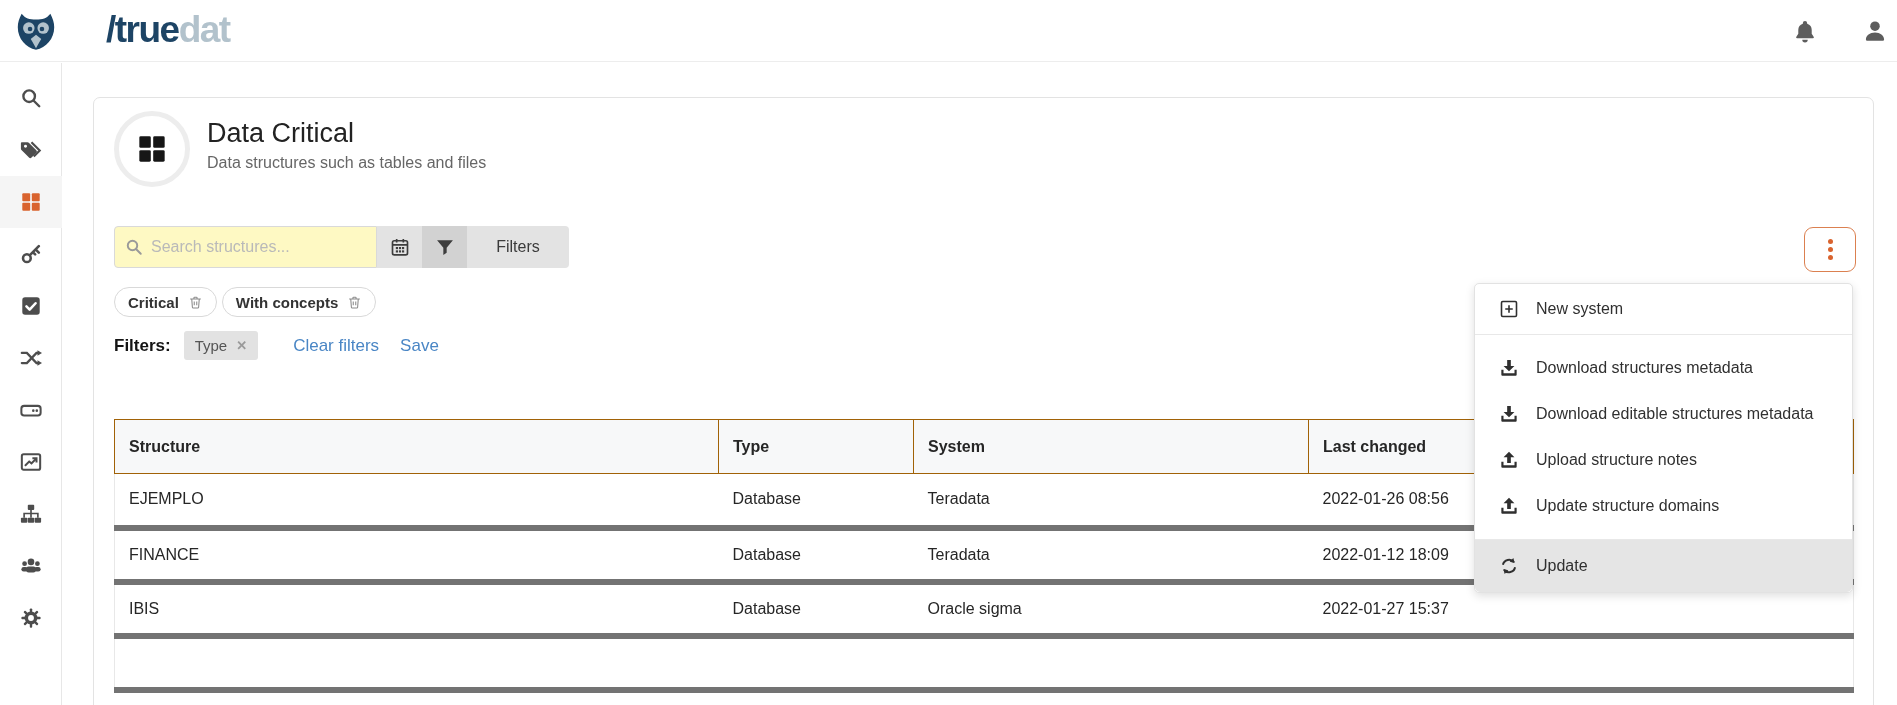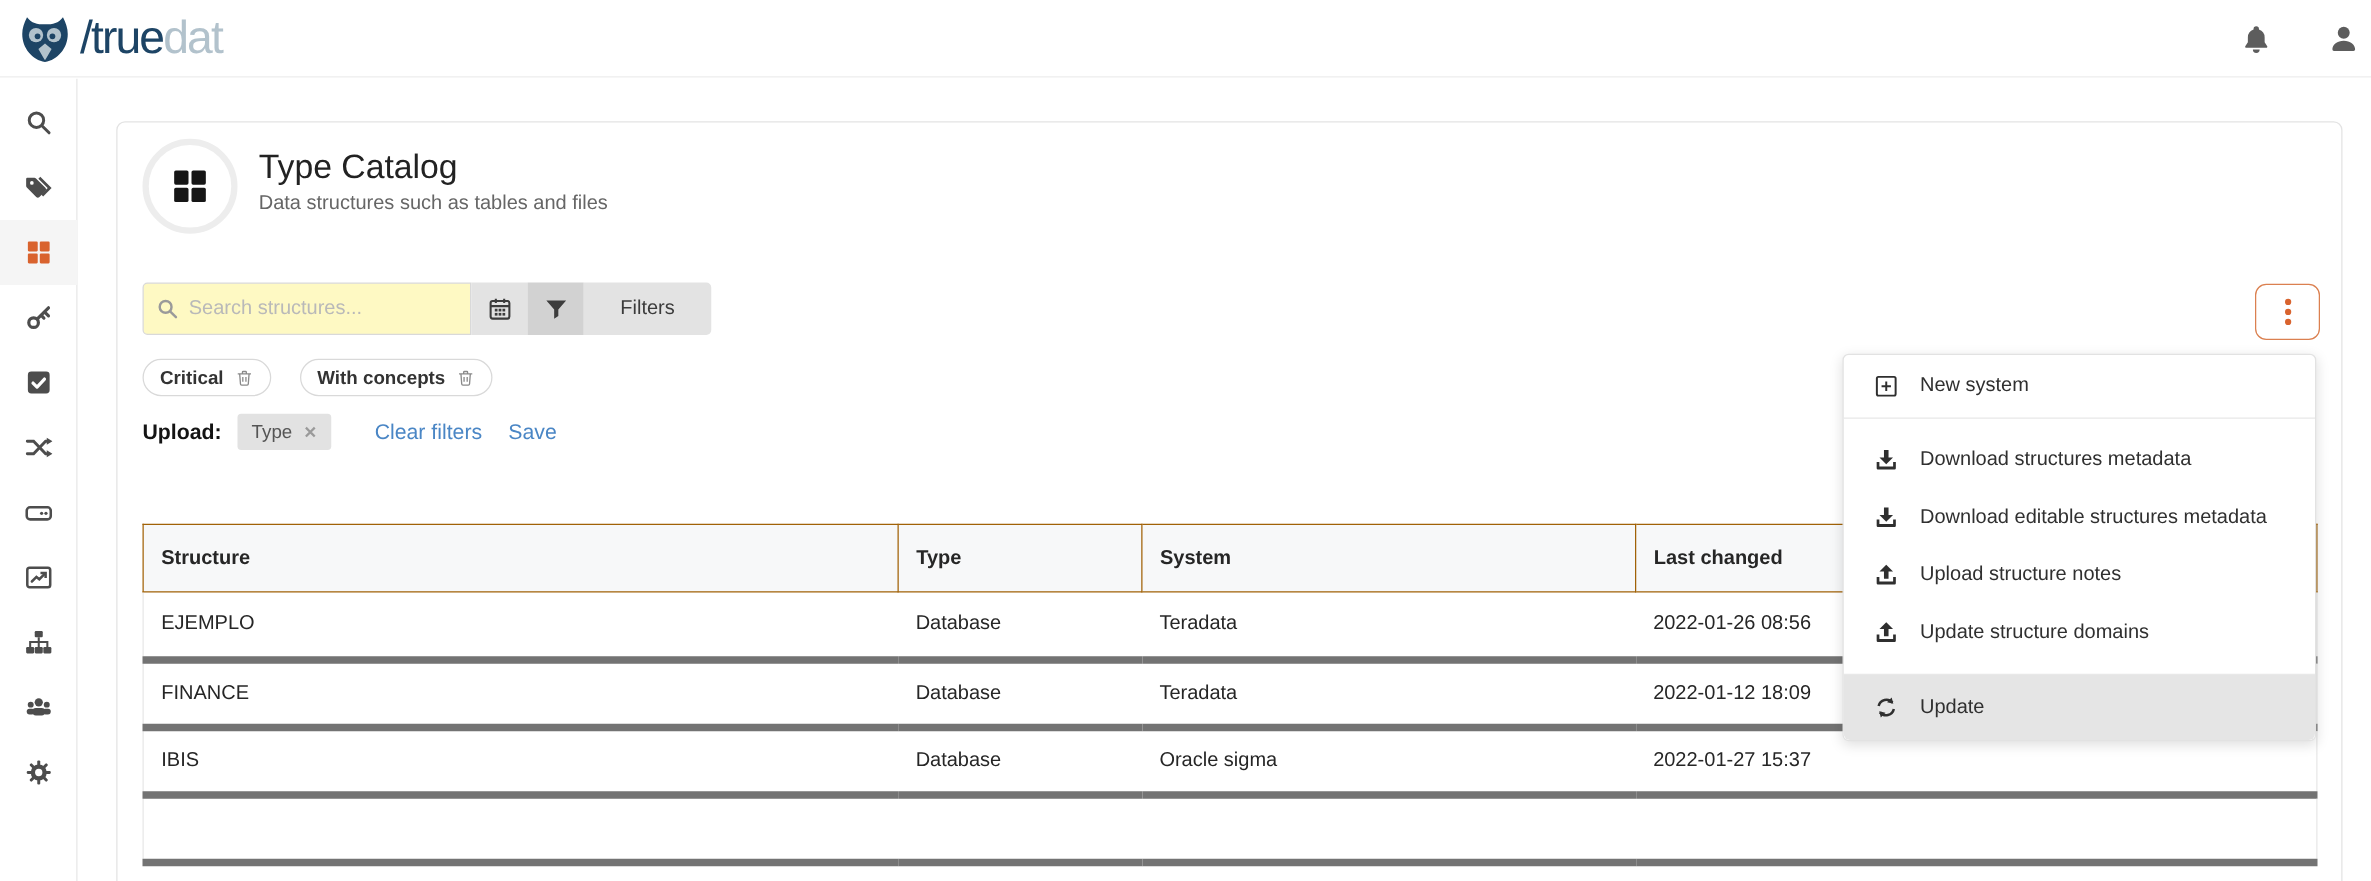--- a/index.html
+++ b/index.html
@@ -3,21 +3,21 @@
 <meta charset="utf-8">
 <style>
   * { box-sizing: border-box; margin: 0; padding: 0; }
   html,body { width:1897px; height:705px; overflow:hidden; background:#fff;
     font-family:"Liberation Sans", sans-serif; position:relative; }
 
   
   .topbar { position:absolute; top:0; left:0; width:1897px; height:62px; background:#fff;
     border-bottom:1px solid #ededed; z-index:6; }
   .logo { position:absolute; left:13px; top:7px; display:flex; align-items:center; gap:5px; cursor:pointer; }
-  .logo-text { font-size:37px; font-weight:400; letter-spacing:-1.5px; line-height:46px; }
+  .logo-text { font-size:37px; font-weight:700; letter-spacing:-1.5px; line-height:46px;margin-left:42px; }
   .lt-dark  { color:#1d4465; }
   .lt-light { color:#b2c2cc; }
   .topbar-right { position:absolute; right:9px; top:0; height:62px; display:flex; align-items:center; gap:44px; color:#5d5d5d; }
   .tb-icon { width:26px; height:26px; cursor:pointer; display:flex; }
 
   
   .sidebar { position:absolute; top:63px; left:0; width:62px; height:642px; background:#fff;
     border-right:1px solid #e7e7e7; padding-top:9px; z-index:5; }
   .side-item { width:62px; height:52px; display:flex; align-items:center; justify-content:center;
     color:#4d4d4d; cursor:pointer; }
@@ -46,21 +46,21 @@
   .search-box input::placeholder { color:#b9b9b9; }
   .sq-btn { width:45px; height:42px; border:none; display:flex; align-items:center; justify-content:center;
     cursor:pointer; color:#3d3d3d; }
   .sq-btn svg { width:20px; height:20px; }
   .sq-btn.light { background:#e3e3e3; }
   .sq-btn.dark  { background:#d2d2d2; }
   .filters-btn { width:102px; height:42px; border:none; background:#e3e3e3; border-radius:0 4px 4px 0;
     font-size:16px; color:#3b3b3b; cursor:pointer; font-family:"Liberation Sans", sans-serif; }
 
   
-  .chips-row { position:absolute; left:20px; top:189px; display:flex; gap:23px; }
+  .chips-row { position:absolute; left:20px; top:189px; display:flex; gap:5px; }
   .pill { height:30px; border:1px solid #d9d9d9; border-radius:16px; background:#fff;
     display:flex; align-items:center; gap:9px; padding:0 13px; font-size:15px; font-weight:700;
     color:#333; cursor:pointer; }
   .pill svg { width:15px; height:15px; color:#8a8a8a; }
 
   
   .filters-row { position:absolute; left:20px; top:233px; display:flex; align-items:center; }
   .filters-label { font-size:17px; font-weight:700; color:#141414; }
   .type-chip { margin-left:13px; background:#e2e2e2; border-radius:3px; padding:6px 11px;
     font-size:15px; color:#555; display:flex; gap:9px; align-items:center; cursor:pointer; }
@@ -224,21 +224,21 @@
   <div class="page-head">
     <div class="avatar">
       <svg viewBox="0 0 24 24" fill="currentColor">
           <rect x="2.5" y="2.5" width="8.6" height="8.6" rx="1"></rect>
           <rect x="12.9" y="2.5" width="8.6" height="8.6" rx="1"></rect>
           <rect x="2.5" y="12.9" width="8.6" height="8.6" rx="1"></rect>
           <rect x="12.9" y="12.9" width="8.6" height="8.6" rx="1"></rect>
         </svg>
     </div>
     <div class="head-text">
-      <div class="page-title">Type Catalog</div>
+      <div class="page-title">Data Critical</div>
       <div class="page-subtitle">Data structures such as tables and files</div>
     </div>
   </div>
 
   <div class="search-row">
     <div class="search-box">
       <svg viewBox="0 0 24 24" fill="none" stroke="currentColor" stroke-width="2.6" stroke-linecap="round">
           <circle cx="10" cy="10" r="6.3"></circle>
           <line x1="15" y1="15" x2="21" y2="21"></line>
         </svg>
@@ -285,21 +285,21 @@
           <g fill="none" stroke="currentColor" stroke-width="1.7">
             <path d="M3.5 6.5h17M9.5 6.5V4.5a1 1 0 0 1 1-1h3a1 1 0 0 1 1 1v2"></path>
             <path d="M6 6.5l1 13a1.5 1.5 0 0 0 1.5 1.4h7a1.5 1.5 0 0 0 1.5-1.4l1-13"></path>
             <path d="M10 10.5v6M14 10.5v6"></path>
           </g>
         </svg>
     </span>
   </div>
 
   <div class="filters-row">
-    <span class="filters-label">Upload:</span>
+    <span class="filters-label">Filters:</span>
     <span class="type-chip">
       <span>Type</span>
       <span class="x">✕</span>
     </span>
     <a class="blue-link link-clear">Clear filters</a>
     <a class="blue-link link-save">Save</a>
   </div>
 
   <table class="tbl">
     <thead>

